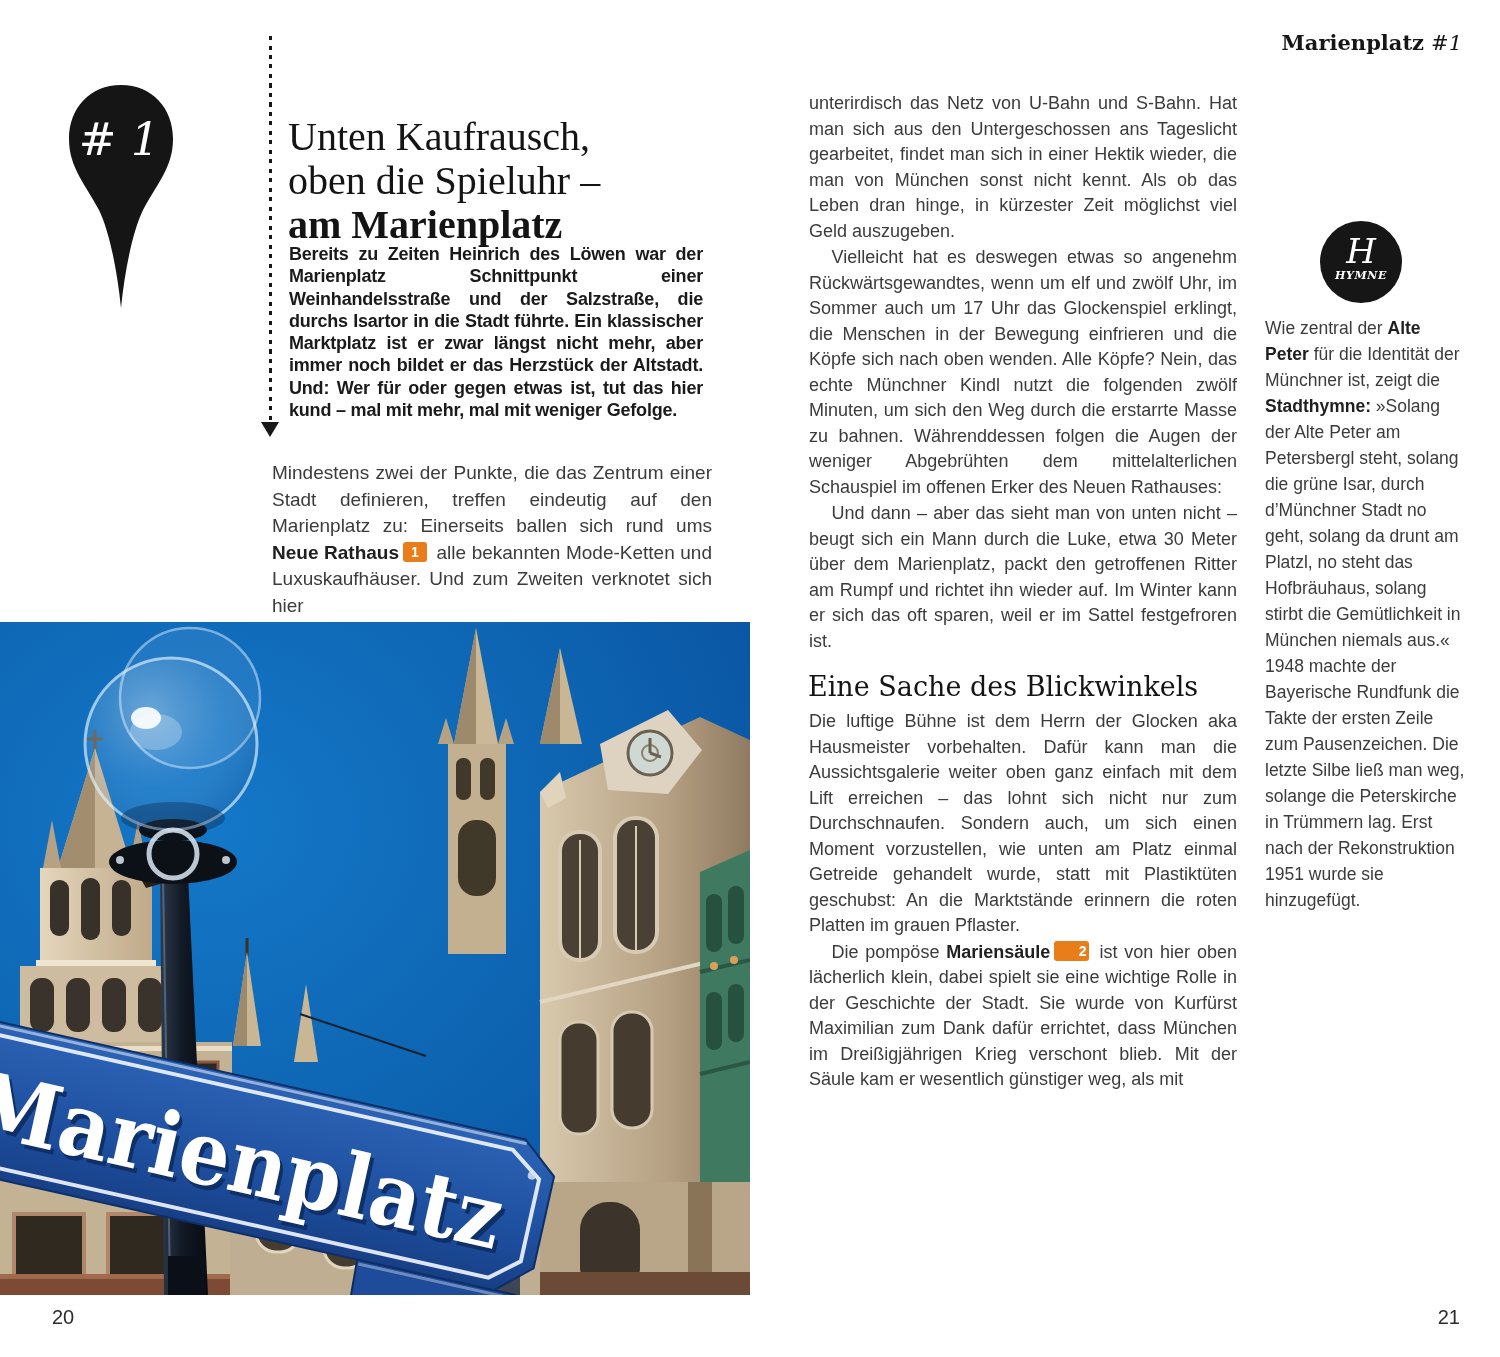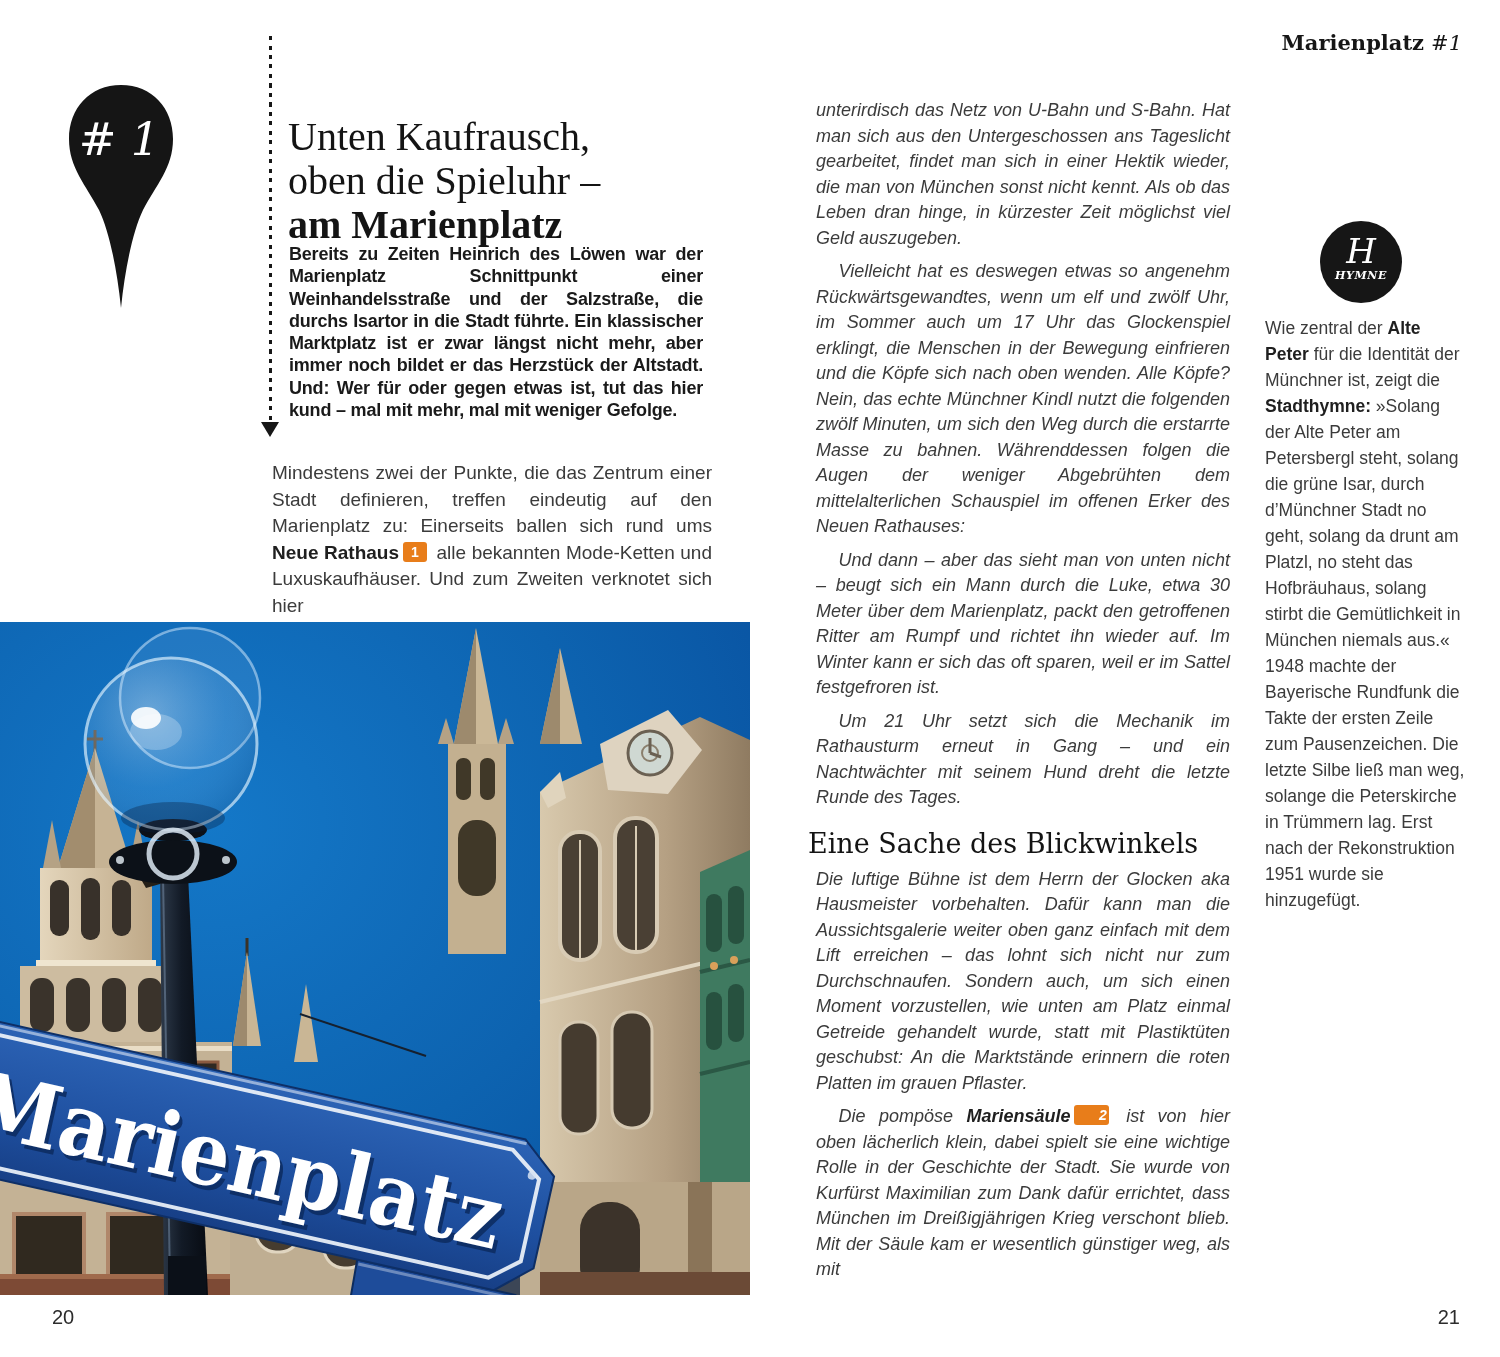--- a/index.html
+++ b/index.html
@@ -42,21 +42,21 @@
   .badge{display:inline-block;background:#e87d1a;color:#fff;font-weight:bold;
          font-size:14px;line-height:20px;min-width:20px;height:20px;text-align:center;
          border-radius:3px;padding:0 2px;margin:0 4px;vertical-align:2px;}
 
   
   .photo{position:absolute;left:0;top:622px;width:750px;height:673px;overflow:hidden;}
 
   
   .col2{position:absolute;left:808px;top:90px;width:430px;font-size:18px;
         line-height:25.5px;text-align:justify;color:#3b3b3b;}
-  .col2 p{margin:8px;font-style:italic;}
+  .col2 p{margin:1px;}
   .col2 p.ind{text-indent:1.25em;}
   .col2 h2{font-family:"DejaVu Serif",serif;font-weight:normal;color:#141414;
            font-size:27px;line-height:30px;margin:18px 0 7px 0;text-align:left;}
 
   
   .hymne{position:absolute;left:1320px;top:221px;width:82px;height:82px;border-radius:50%;
          background:#161616;color:#fff;text-align:center;font-family:"DejaVu Serif",serif;}
   .hymne .h-letter{display:block;font-style:italic;font-size:34px;line-height:34px;margin-top:13px;}
   .hymne .h-label{display:block;font-style:italic;font-weight:bold;font-size:11px;
                   letter-spacing:0.6px;margin-top:1px;}
@@ -259,21 +259,20 @@
       </g>
 
       <rect x="168" y="634" width="38" height="39" fill="#0b1018"></rect>
     </svg>
   </div>
 
   <div class="col2">
     <p>unterirdisch das Netz von U-Bahn und S-Bahn. Hat man sich aus den Untergeschossen ans Tageslicht gearbeitet, findet man sich in einer Hektik wieder, die man von München sonst nicht kennt. Als ob das Leben dran hinge, in kürzester Zeit möglichst viel Geld auszugeben.</p>
     <p class="ind">Vielleicht hat es deswegen etwas so angenehm Rückwärtsgewandtes, wenn um elf und zwölf Uhr, im Sommer auch um 17 Uhr das Glockenspiel erklingt, die Menschen in der Bewegung einfrieren und die Köpfe sich nach oben wenden. Alle Köpfe? Nein, das echte Münchner Kindl nutzt die folgenden zwölf Minuten, um sich den Weg durch die erstarrte Masse zu bahnen. Währenddessen folgen die Augen der weniger Abgebrühten dem mittelalterlichen Schauspiel im offenen Erker des Neuen Rathauses:</p>
     <p class="ind">Und dann – aber das sieht man von unten nicht – beugt sich ein Mann durch die Luke, etwa 30 Meter über dem Marienplatz, packt den getroffenen Ritter am Rumpf und richtet ihn wieder auf. Im Winter kann er sich das oft sparen, weil er im Sattel festgefroren ist.</p>
-    <p class="ind">Um 21 Uhr setzt sich die Mechanik im Rathausturm erneut in Gang – und ein Nachtwächter mit seinem Hund dreht die letzte Runde des Tages.</p>
     <h2>Eine Sache des Blickwinkels</h2>
     <p>Die luftige Bühne ist dem Herrn der Glocken aka Hausmeister vorbehalten. Dafür kann man die Aussichtsgalerie weiter oben ganz einfach mit dem Lift erreichen – das lohnt sich nicht nur zum Durchschnaufen. Sondern auch, um sich einen Moment vorzustellen, wie unten am Platz einmal Getreide gehandelt wurde, statt mit Plastiktüten geschubst: An die Marktstände erinnern die roten Platten im grauen Pflaster.</p>
     <p class="ind"><span>Die pompöse </span><b>Mariensäule</b><span class="badge">2</span><span> ist von hier oben lächerlich klein, dabei spielt sie eine wichtige Rolle in der Geschichte der Stadt. Sie wurde von Kurfürst Maximilian zum Dank dafür errichtet, dass München im Dreißigjährigen Krieg verschont blieb. Mit der Säule kam er wesentlich günstiger weg, als mit</span></p>
   </div>
 
   <div class="hymne">
     <span class="h-letter">H</span>
     <span class="h-label">HYMNE</span>
   </div>
 

